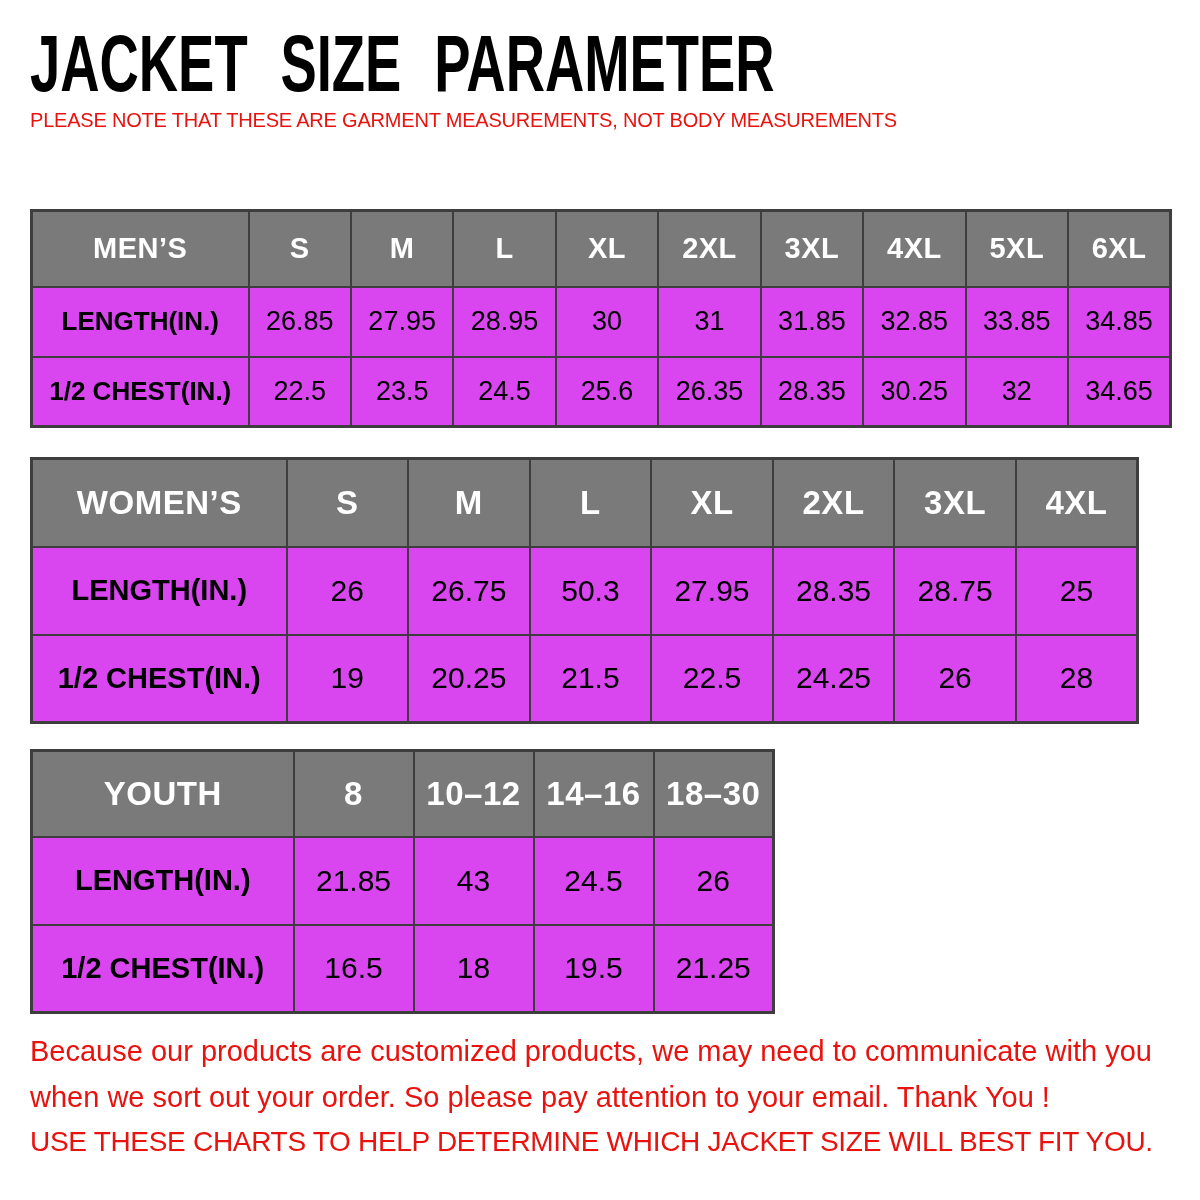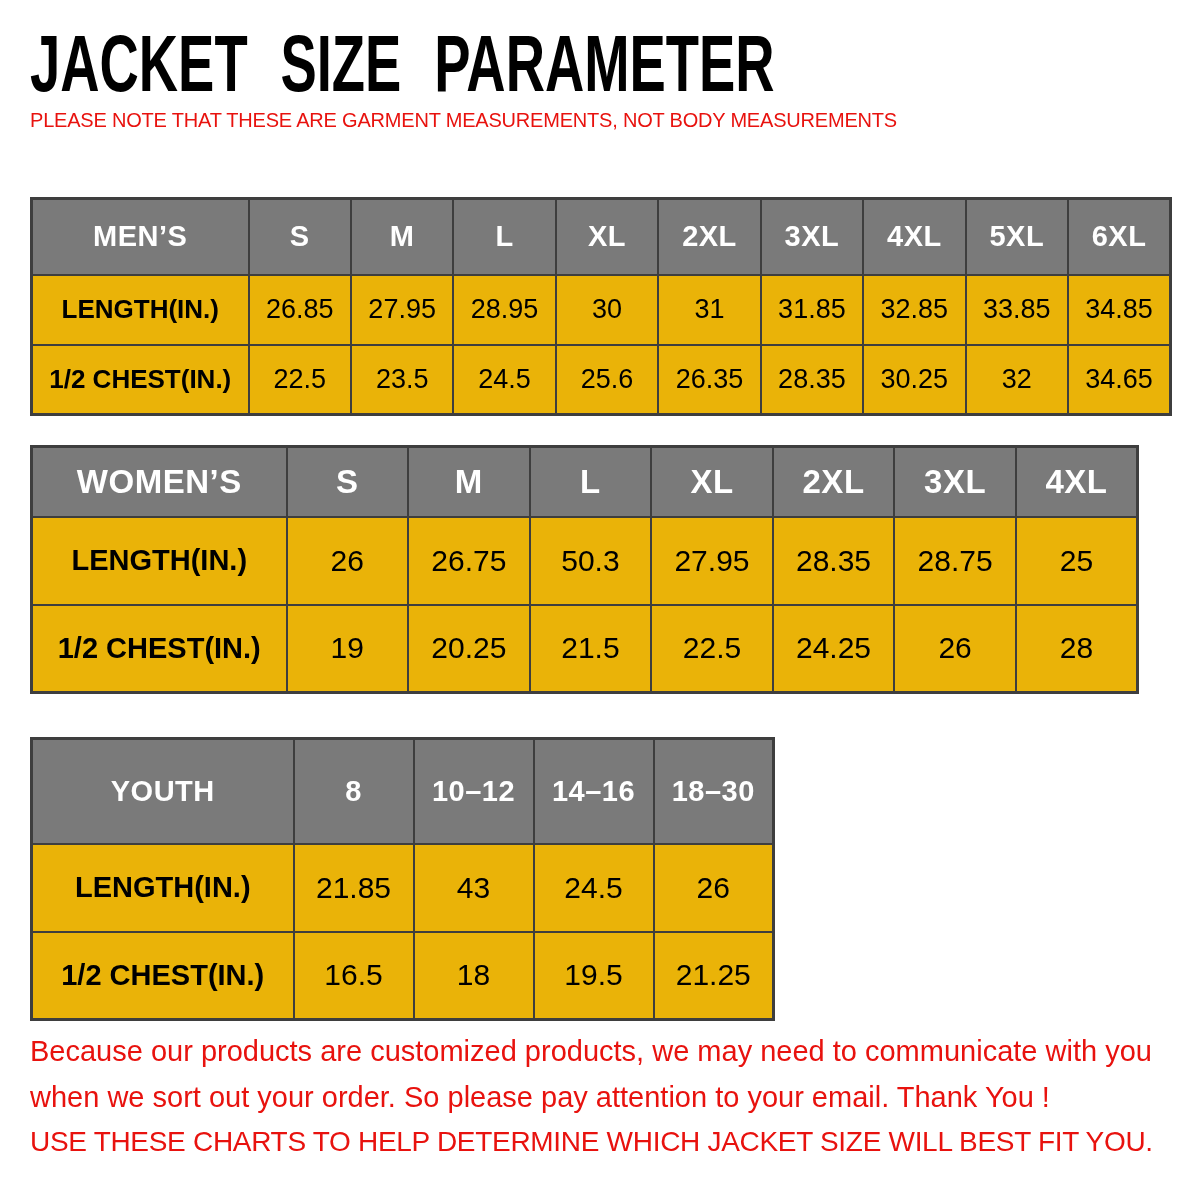--- a/index.html
+++ b/index.html
@@ -22,21 +22,22 @@
     transform:scaleX(0.68);transform-origin:0 0;
   }
   .note{
     position:absolute;left:30px;top:108px;width:910px;
     font-size:20px;line-height:1.27;color:var(--accent);
     letter-spacing:-0.2px;
   }
   table{
     border-collapse:collapse;table-layout:fixed;
     position:absolute;left:30px;
-    background:#eab308;
+    background:#d946ef;
+    margin-top:12px;
   }
   th,td{
     border:2px solid var(--border);
     text-align:center;vertical-align:middle;
     overflow:hidden;
   }
   table{border:3px solid var(--border);}
   thead th{
     background:var(--header-bg);color:var(--header-text);
     font-weight:bold;
@@ -47,28 +48,28 @@
   
   .tbl-mens{top:197px;width:1142px;}
   .tbl-mens col.label-col{width:217px;}
   .tbl-mens thead th{height:76px;font-size:29px;letter-spacing:0.5px;}
   .tbl-mens tbody td{height:70px;font-size:27px;}
   .tbl-mens td.row-label{font-size:26px;}
 
   
   .tbl-womens{top:445px;width:1109px;}
   .tbl-womens col.label-col{width:255px;}
-  .tbl-womens thead th{height:70px;font-size:33px;letter-spacing:0.5px;}
+  .tbl-womens thead th{height:88px;font-size:33px;letter-spacing:0.5px;}
   .tbl-womens tbody td{height:88px;font-size:30px;}
   .tbl-womens td.row-label{font-size:29px;}
 
   
   .tbl-youth{top:737px;width:745px;}
   .tbl-youth col.label-col{width:262px;}
-  .tbl-youth thead th{height:105px;font-size:29px;letter-spacing:0.5px;}
+  .tbl-youth thead th{height:86px;font-size:33px;letter-spacing:0.5px;}
   .tbl-youth tbody td{height:88px;font-size:30px;}
   .tbl-youth td.row-label{font-size:29px;}
 
   .footer-para1{
     position:absolute;left:30px;top:1028px;width:1150px;
     font-size:29px;line-height:1.6;color:var(--accent);
   }
   .footer-para2{
     position:absolute;left:30px;top:1124px;width:1150px;
     font-size:28px;line-height:1.3;color:var(--accent);

